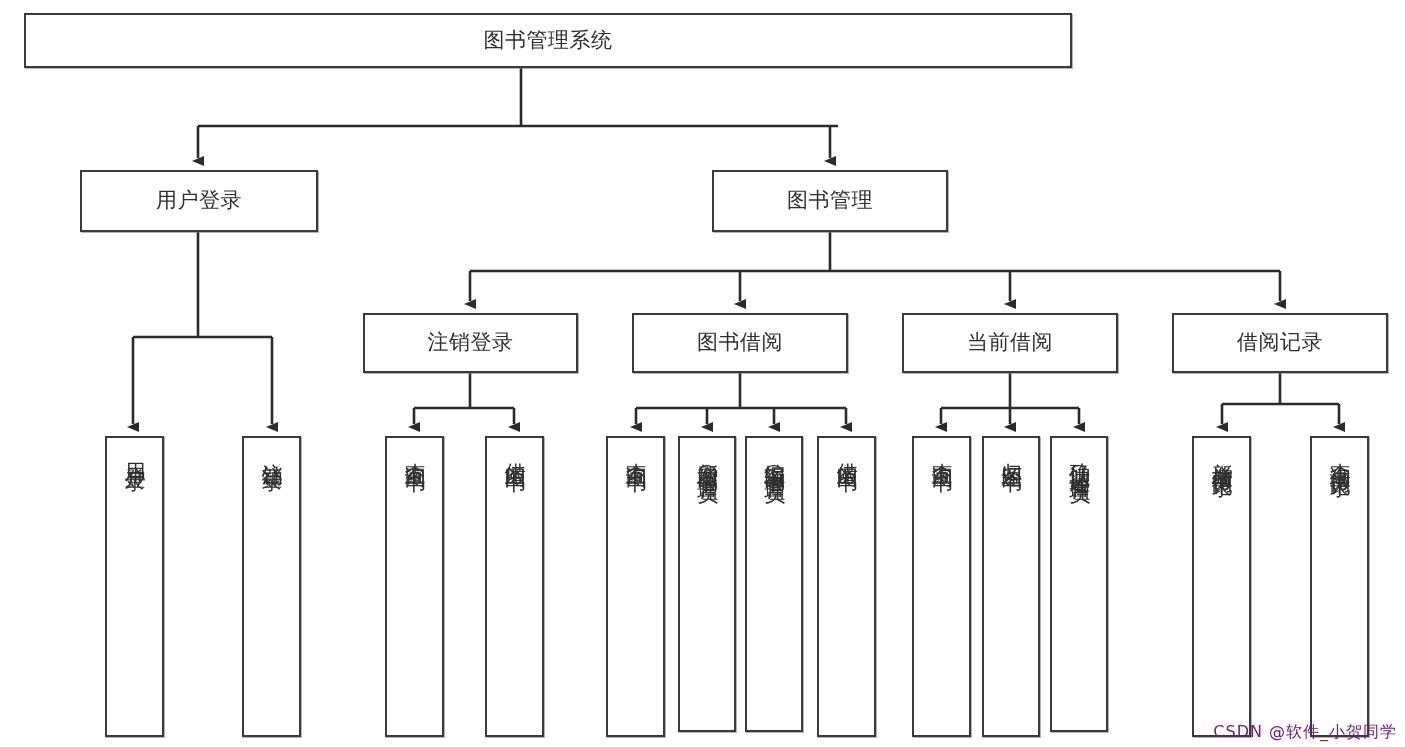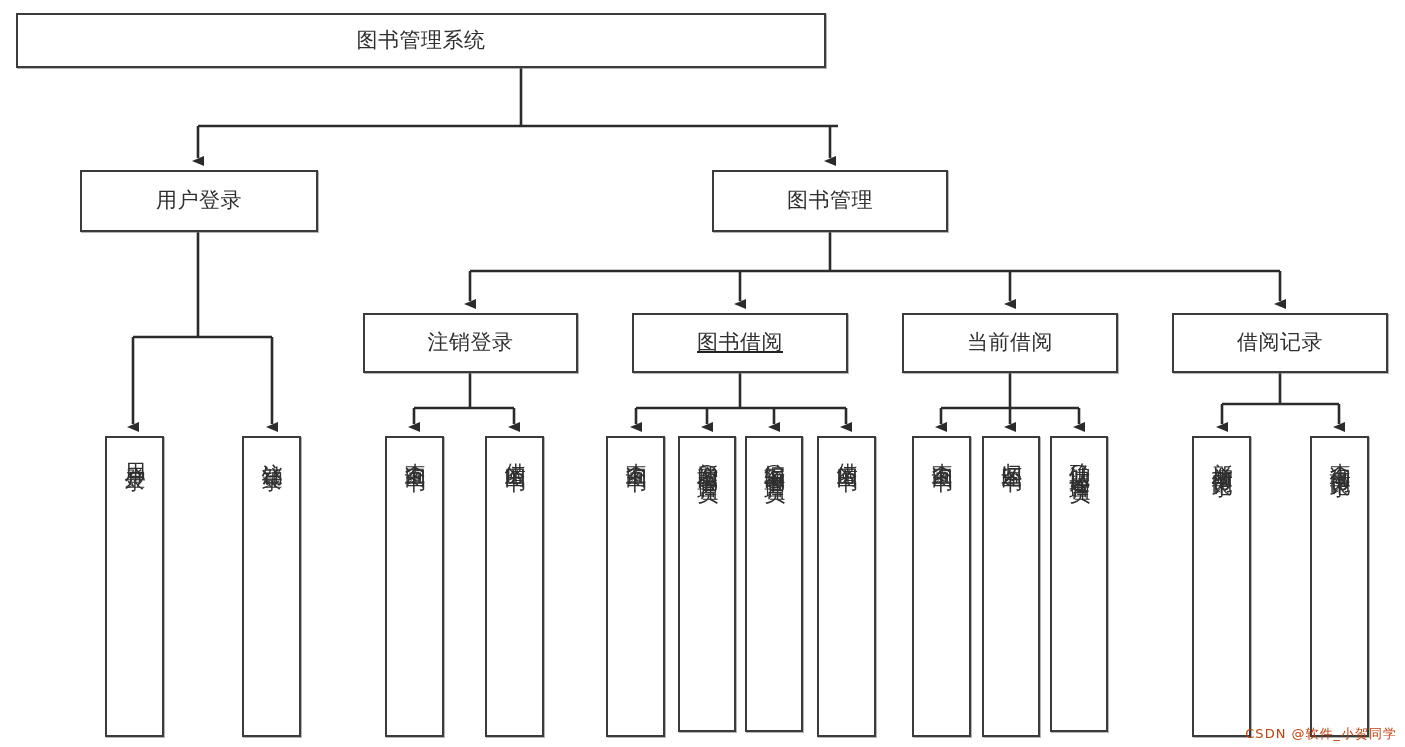--- a/index.html
+++ b/index.html
@@ -35,22 +35,22 @@
     writing-mode:vertical-rl;
     text-orientation:upright;
     font-size:21px;
     letter-spacing:3px;
     white-space:nowrap;
     margin:0 auto;
   }
   .watermark{
     position:absolute;
     right:8px;bottom:4px;
-    font-size:13px;
-    color:#c2410c;
+    font-size:16px;
+    color:#701a75;
     letter-spacing:1px;
     white-space:nowrap;
     pointer-events:none;
   }
 </style>
 </head>
 <body>
 
 <div id="stage">
 
@@ -97,35 +97,35 @@
       <path d="M1010,408 L1010,424" marker-end="url(#arrow)"></path>
       <path d="M1079,408 L1079,424" marker-end="url(#arrow)"></path>
 
       <path d="M1280,373 L1280,404"></path>
       <path d="M1222,404 L1339,404"></path>
       <path d="M1222,404 L1222,424" marker-end="url(#arrow)"></path>
       <path d="M1339,404 L1339,424" marker-end="url(#arrow)"></path>
     </g>
   </svg>
 
-  <div class="node horiz" style="left:16px;top:13px;width:810px;height:55px;">
+  <div class="node horiz" style="left:24px;top:13px;width:1048px;height:55px;">
     <span class="label">图书管理系统</span>
   </div>
 
   <div class="node horiz" style="left:80px;top:170px;width:238px;height:62px;">
     <span class="label">用户登录</span>
   </div>
   <div class="node horiz" style="left:712px;top:170px;width:236px;height:62px;">
     <span class="label">图书管理</span>
   </div>
 
   <div class="node horiz" style="left:363px;top:313px;width:215px;height:60px;">
     <span class="label">注销登录</span>
   </div>
-  <div class="node horiz" style="left:632px;top:313px;width:216px;height:60px;text-decoration:underline;">
+  <div class="node horiz" style="left:632px;top:313px;width:216px;height:60px;">
     <span class="label">图书借阅</span>
   </div>
   <div class="node horiz" style="left:1172px;top:313px;width:216px;height:60px;">
     <span class="label">借阅记录</span>
   </div>
   <div class="node horiz" style="left:902px;top:313px;width:216px;height:60px;">
     <span class="label">当前借阅</span>
   </div>
 
   <div class="node vert" style="left:105px;top:436px;width:59px;height:301px;">

